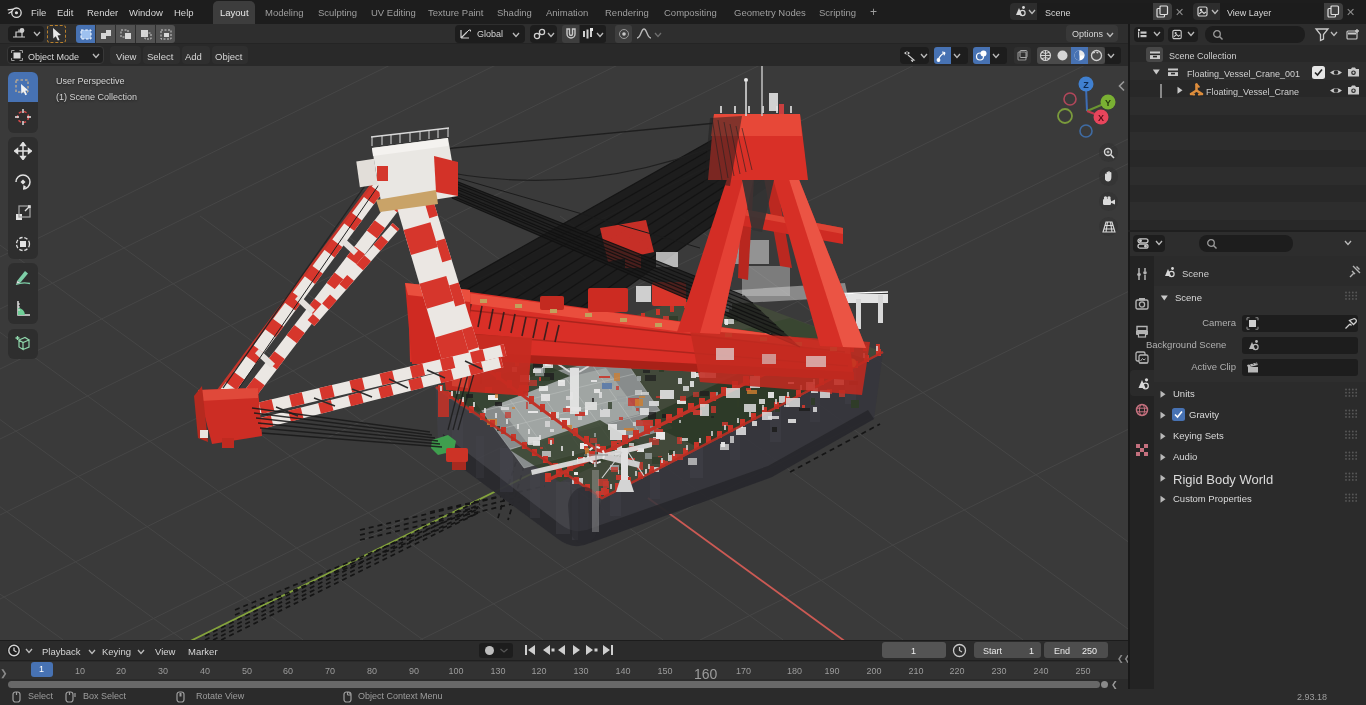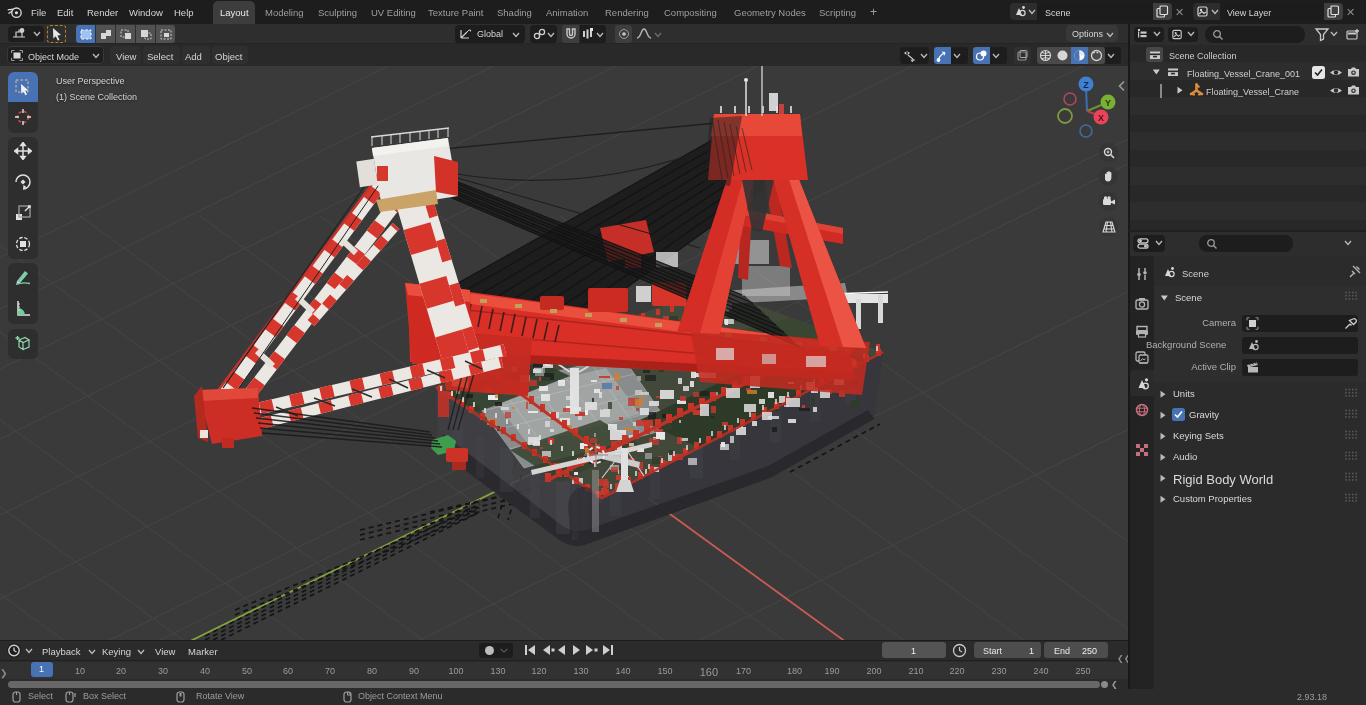--- a/index.html
+++ b/index.html
@@ -1117,21 +1117,21 @@
 <div class="abs" style="left:276px;top:666px;width:24px;text-align:center;font-size:9px;color:#9c9c9c">60</div>
 <div class="abs" style="left:318px;top:666px;width:24px;text-align:center;font-size:9px;color:#9c9c9c">70</div>
 <div class="abs" style="left:360px;top:666px;width:24px;text-align:center;font-size:9px;color:#9c9c9c">80</div>
 <div class="abs" style="left:402px;top:666px;width:24px;text-align:center;font-size:9px;color:#9c9c9c">90</div>
 <div class="abs" style="left:444px;top:666px;width:24px;text-align:center;font-size:9px;color:#9c9c9c">100</div>
 <div class="abs" style="left:486px;top:666px;width:24px;text-align:center;font-size:9px;color:#9c9c9c">130</div>
 <div class="abs" style="left:527px;top:666px;width:24px;text-align:center;font-size:9px;color:#9c9c9c">120</div>
 <div class="abs" style="left:569px;top:666px;width:24px;text-align:center;font-size:9px;color:#9c9c9c">130</div>
 <div class="abs" style="left:611px;top:666px;width:24px;text-align:center;font-size:9px;color:#9c9c9c">140</div>
 <div class="abs" style="left:653px;top:666px;width:24px;text-align:center;font-size:9px;color:#9c9c9c">150</div>
-<div class="abs" style="left:694px;top:666px;width:24px;text-align:right;font-size:11px;color:#9c9c9c">160</div>
+<div class="abs" style="left:694px;top:666px;width:24px;text-align:left;font-size:14px;color:#9c9c9c">160</div>
 <div class="abs" style="left:736px;top:666px;width:24px;text-align:left;font-size:9px;color:#9c9c9c">170</div>
 <div class="abs" style="left:778px;top:666px;width:24px;text-align:right;font-size:9px;color:#9c9c9c">180</div>
 <div class="abs" style="left:820px;top:666px;width:24px;text-align:center;font-size:9px;color:#9c9c9c">190</div>
 <div class="abs" style="left:862px;top:666px;width:24px;text-align:center;font-size:9px;color:#9c9c9c">200</div>
 <div class="abs" style="left:904px;top:666px;width:24px;text-align:center;font-size:9px;color:#9c9c9c">210</div>
 <div class="abs" style="left:945px;top:666px;width:24px;text-align:center;font-size:9px;color:#9c9c9c">220</div>
 <div class="abs" style="left:987px;top:666px;width:24px;text-align:center;font-size:9px;color:#9c9c9c">230</div>
 <div class="abs" style="left:1029px;top:666px;width:24px;text-align:center;font-size:9px;color:#9c9c9c">240</div>
 <div class="abs" style="left:1071px;top:666px;width:24px;text-align:center;font-size:9px;color:#9c9c9c">250</div>
 

